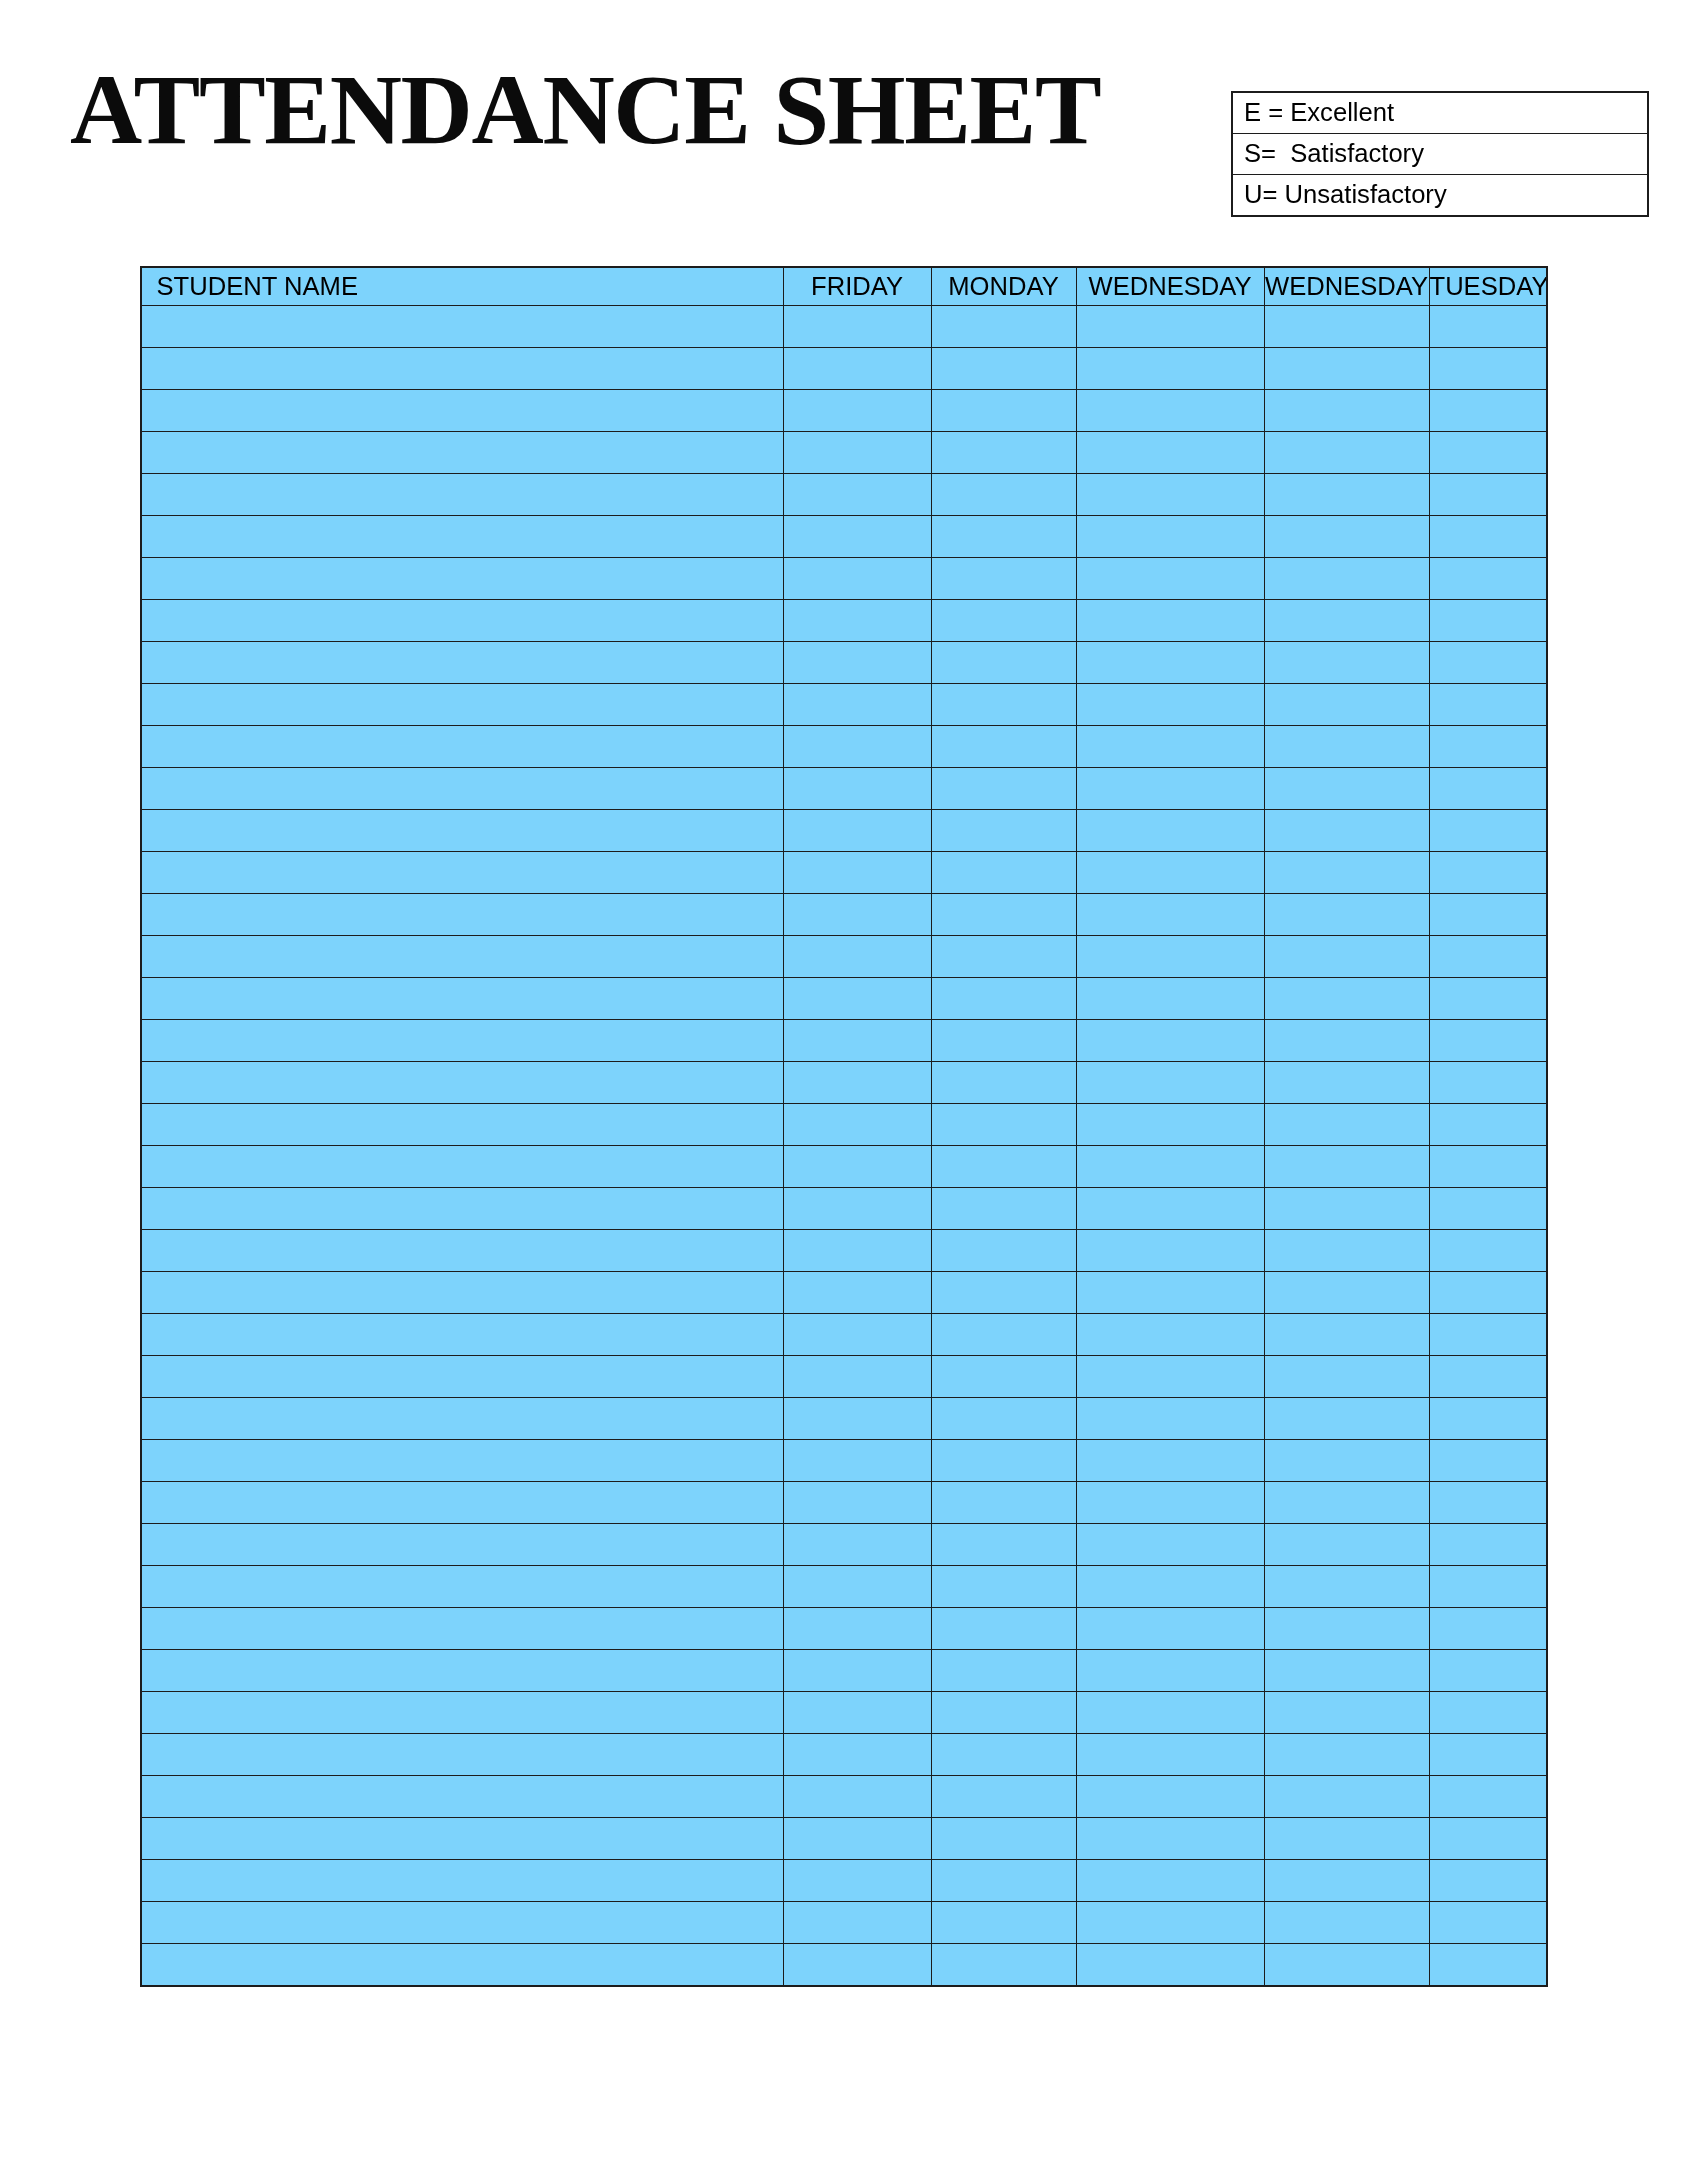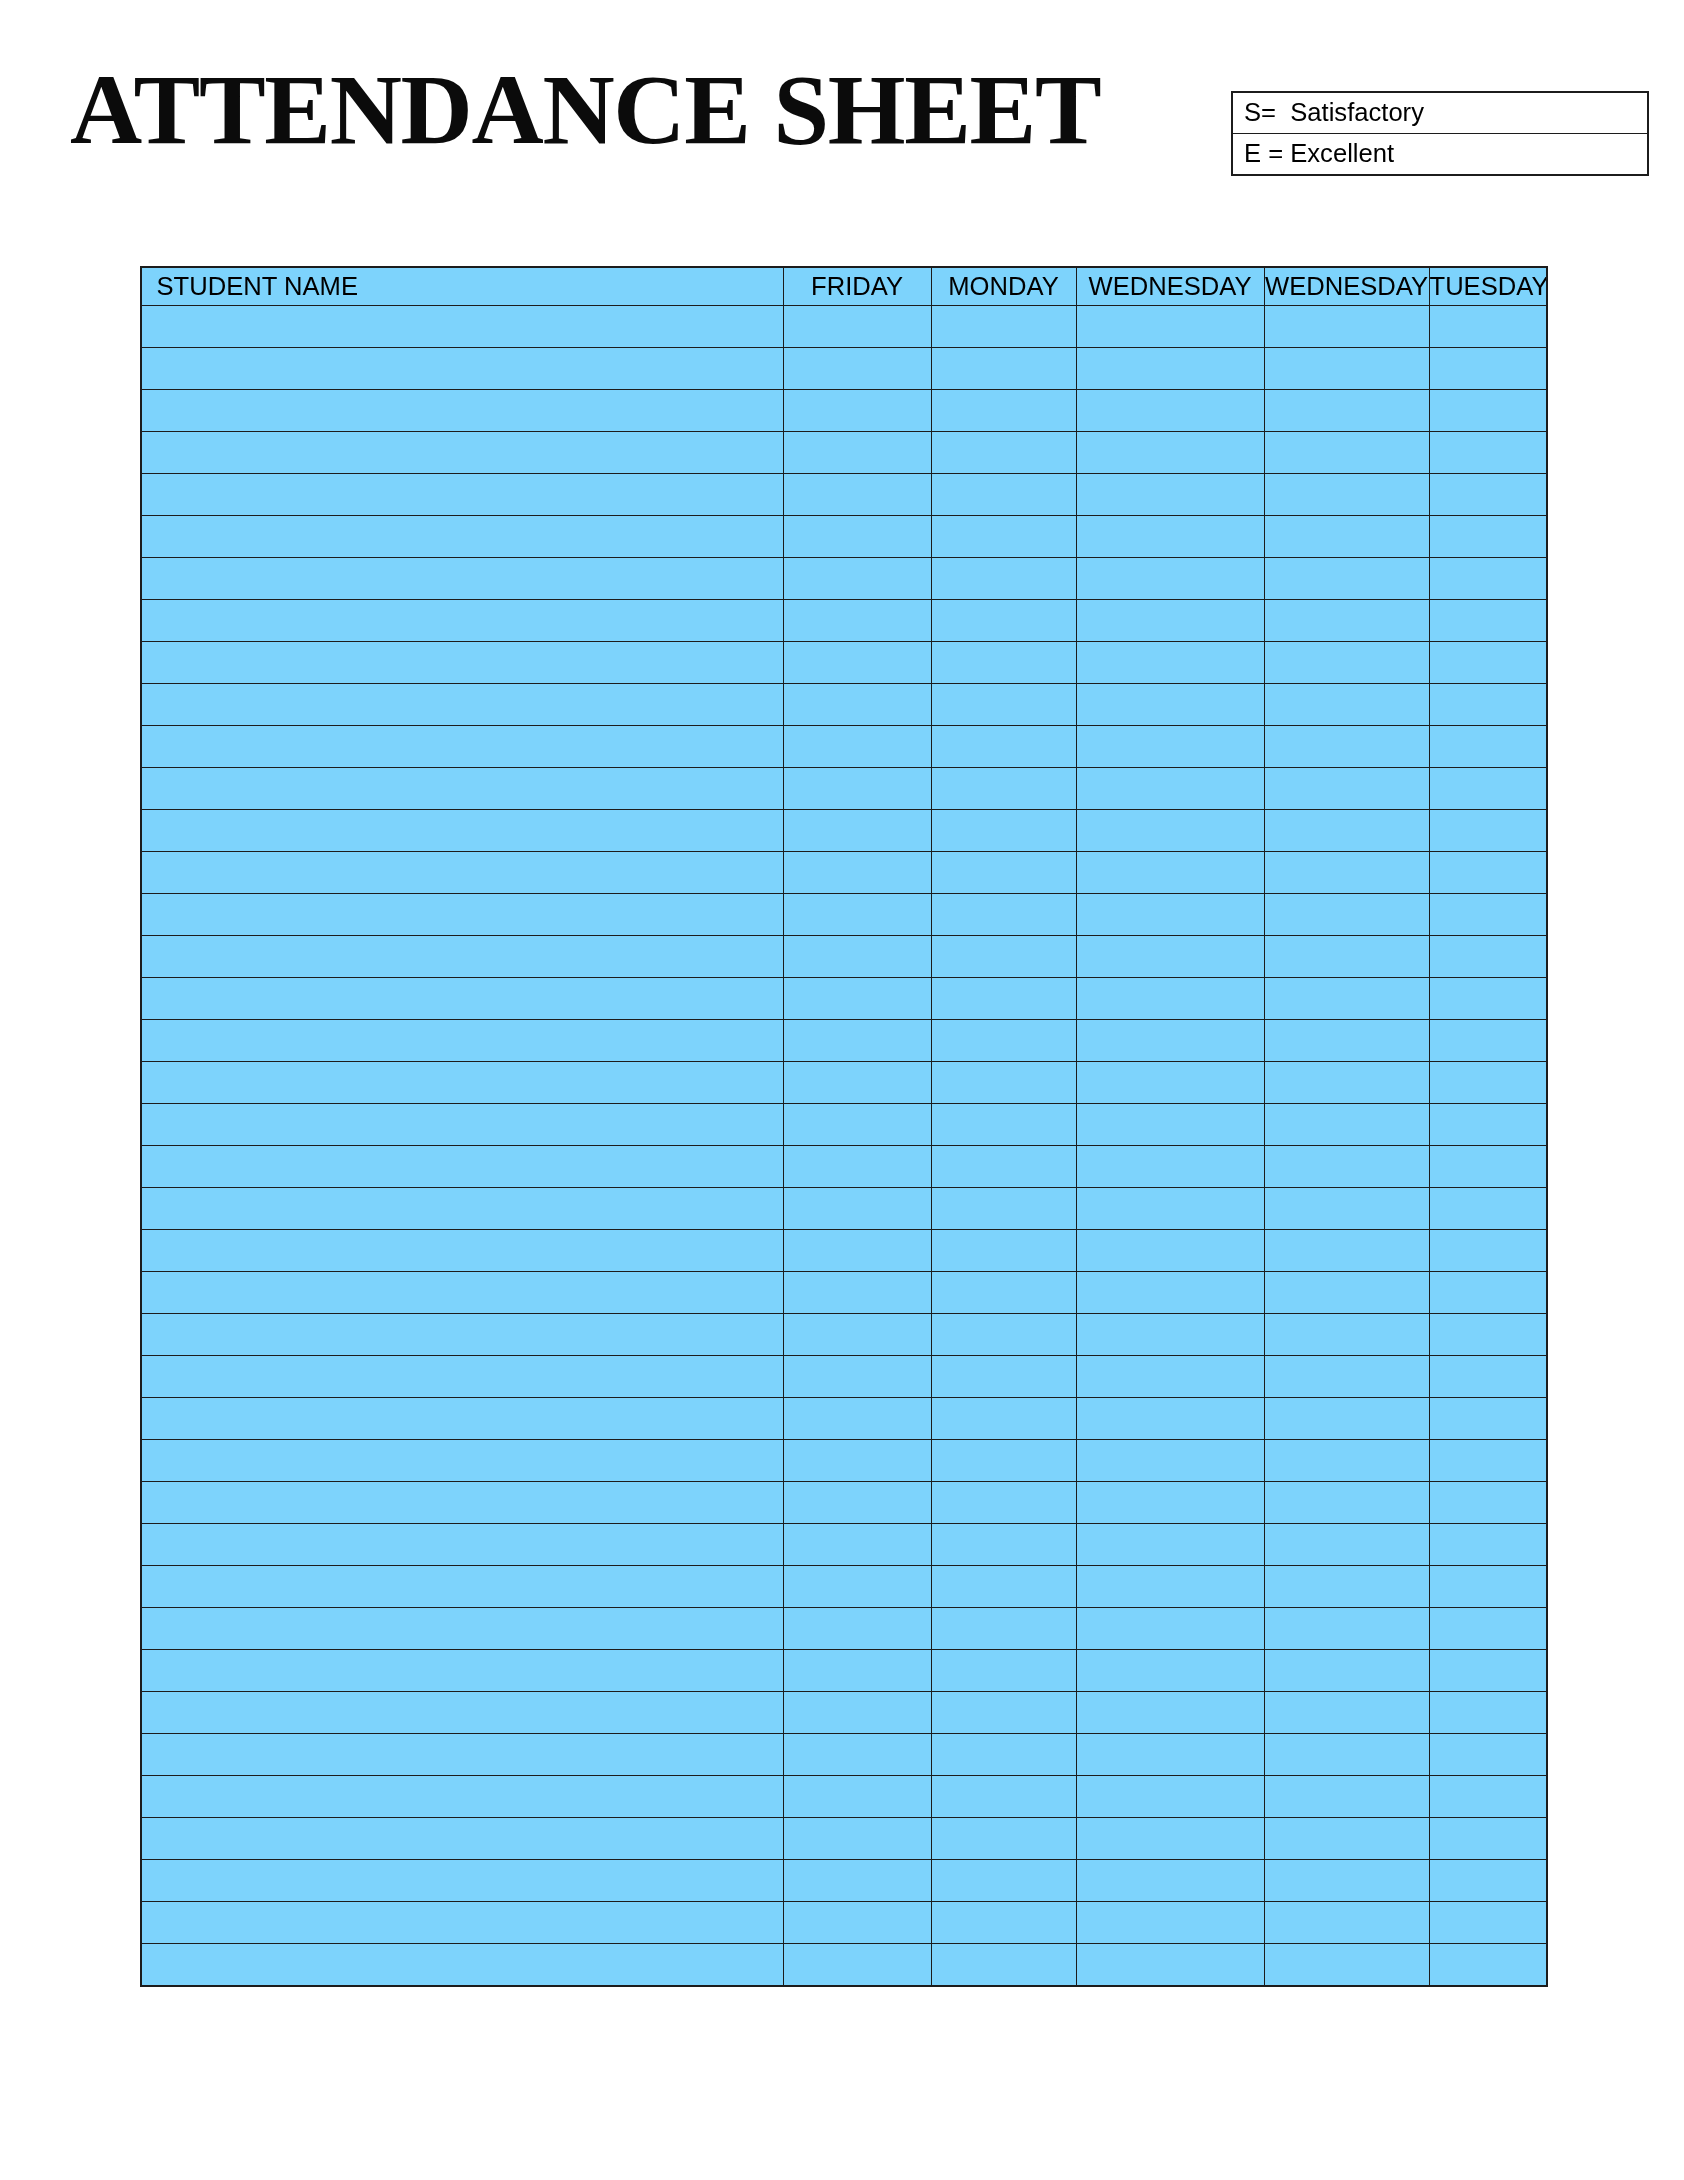--- a/index.html
+++ b/index.html
@@ -83,22 +83,23 @@
   }
 </style>
 </head>
 <body>
 
 <div>
 
   <h1 class="page-title">ATTENDANCE SHEET</h1>
 
   <div class="legend" id="legend-box">
+      <div class="legend-row"><span>E = Excellent</span></div>
       <div class="legend-row"><span>S=  Satisfactory</span></div>
-      <div class="legend-row"><span>E = Excellent</span></div>
+      <div class="legend-row"><span>U= Unsatisfactory</span></div>
     </div>
 
   <table class="att-table">
     <colgroup>
       <col style="width:642px">
       <col style="width:148px">
       <col style="width:145px">
       <col style="width:188px">
       <col style="width:165px">
       <col style="width:118px">

